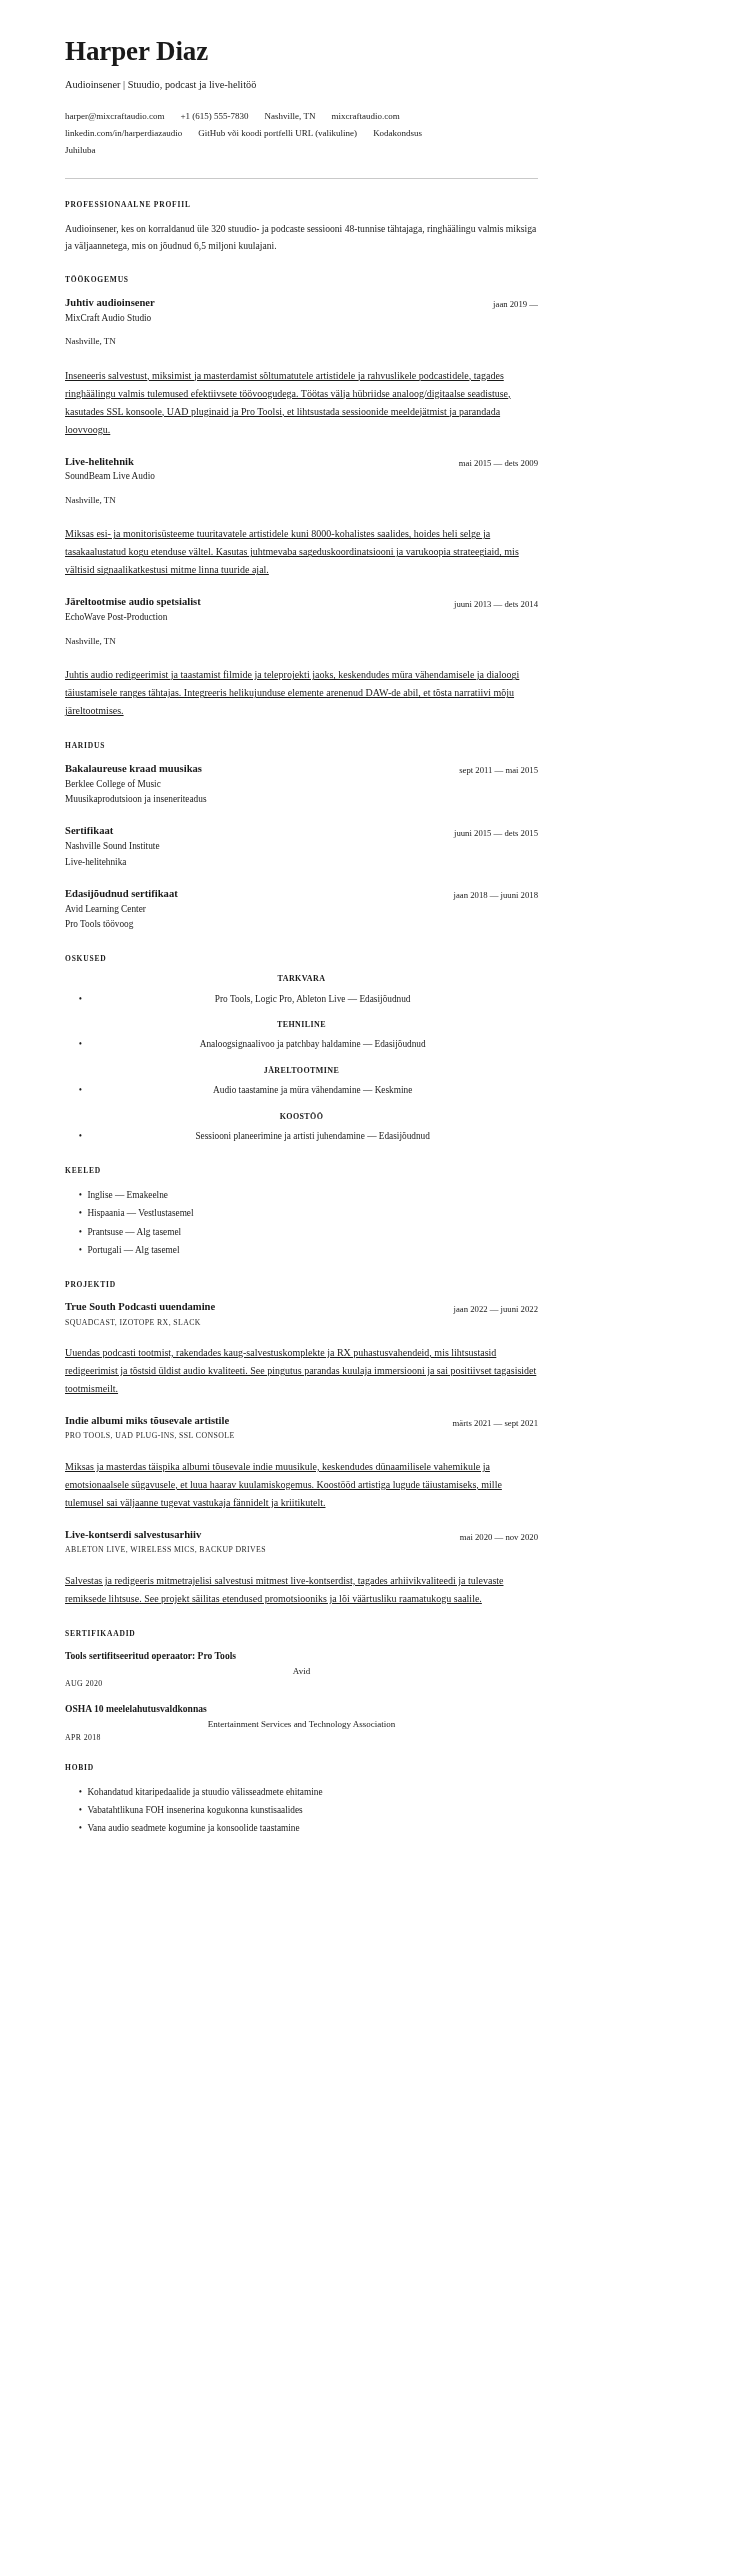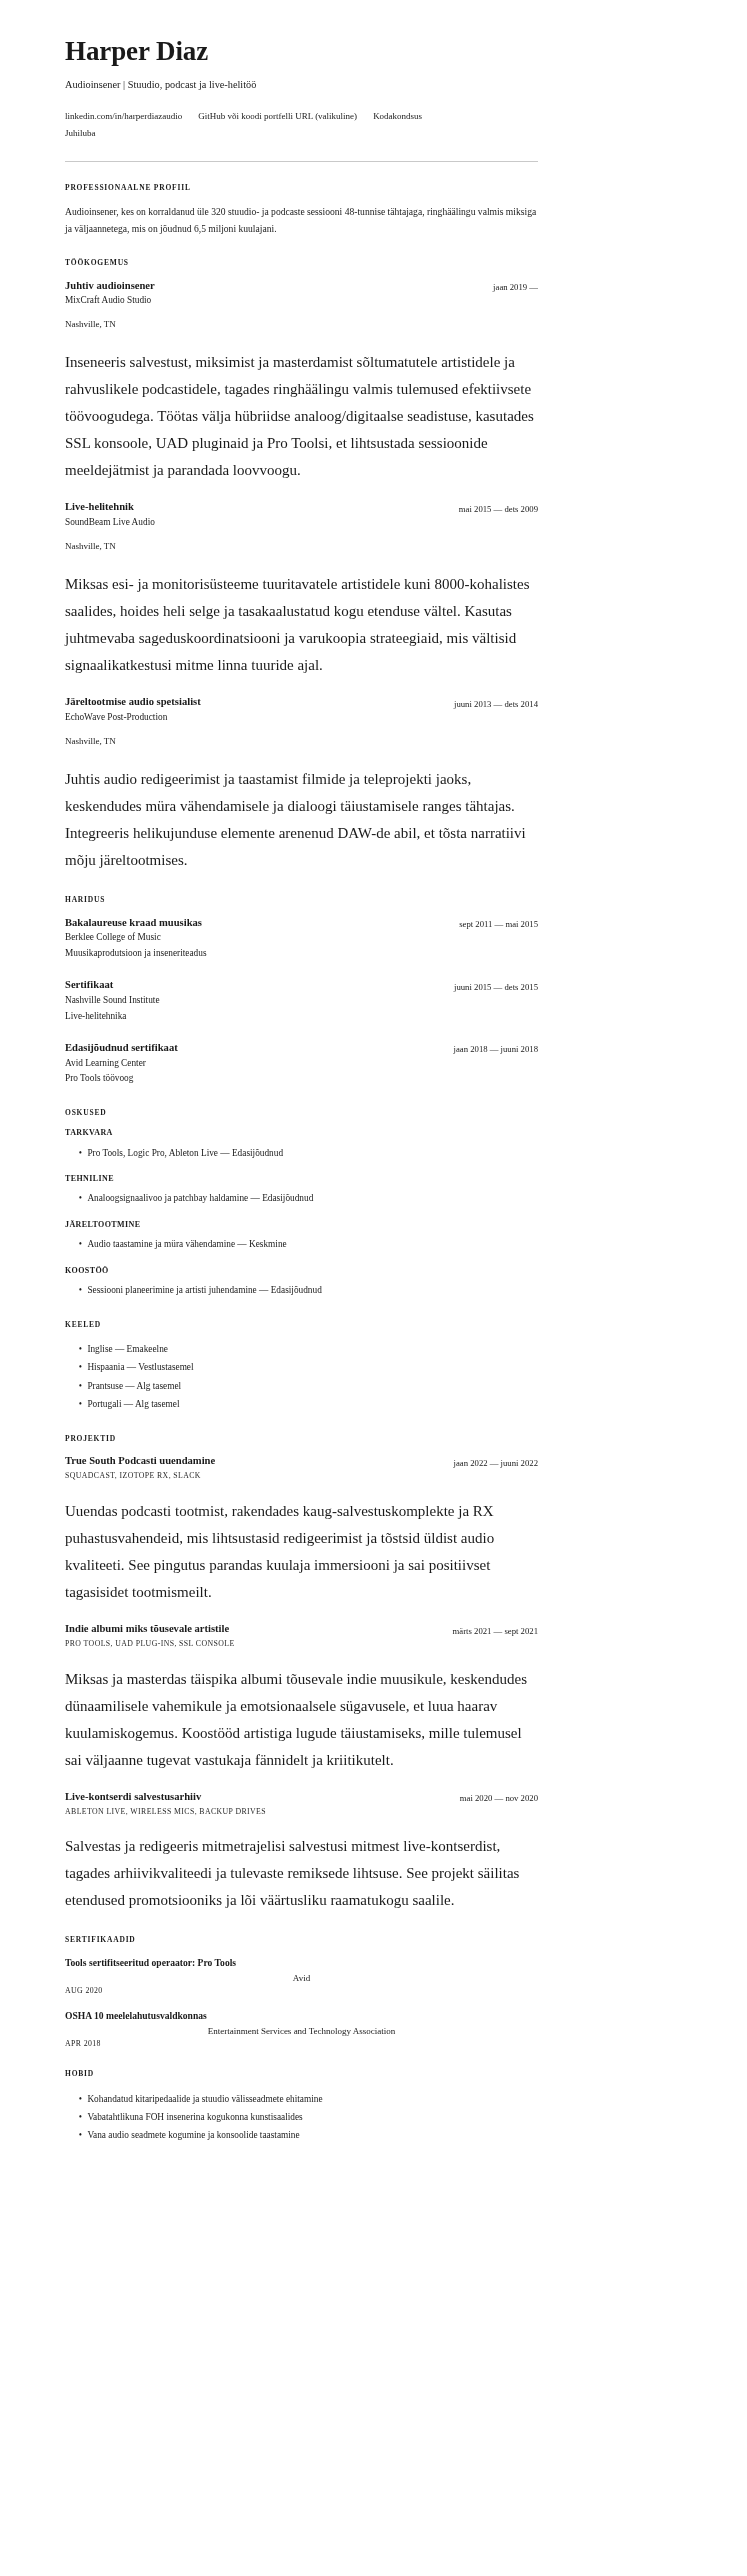--- a/index.html
+++ b/index.html
@@ -102,34 +102,36 @@
     font-size: 9.3px;
     line-height: 1.7;
     margin: 0;
   }
   .entry-loc {
     font-size: 9px;
     line-height: 1.7;
     margin: 7.5px 0 0 0;
   }
   .entry-desc {
-    font-size: 15px;
+    font-size: 10px;
     line-height: 1.8;
     margin: 17.4px 0 0 0;
+    text-decoration: underline;
   }
   .entry-meta {
     font-size: 7.8px;
     letter-spacing: 0.4px;
     margin: 3.7px 0 0 0;
     color: #2a2a2a;
   }
 
   
   .skill-group {
     margin-top: 12.5px;
+    text-align: center;
   }
   .skill-group:first-of-type {
     margin-top: 0;
   }
   .skill-group-title {
     font-size: 8px;
     font-weight: 700;
     letter-spacing: 0.4px;
     text-transform: uppercase;
     margin: 0 0 6.2px 0;
@@ -177,20 +179,23 @@
 </style>
 </head>
 <body>
 
 <div class="page">
 
   <header>
     <h1 class="name">Harper Diaz</h1>
     <div class="headline">Audioinsener | Stuudio, podcast ja live-helitöö</div>
 
+    <div class="contact-line">
+      <span>harper@mixcraftaudio.com</span><span class="sep"></span><span>+1 (615) 555-7830</span><span class="sep"></span><span>Nashville, TN</span><span class="sep"></span><span>mixcraftaudio.com</span>
+    </div>
 
     <div class="contact-line">
       <span>linkedin.com/in/harperdiazaudio</span><span class="sep"></span><span>GitHub või koodi portfelli URL (valikuline)</span><span class="sep"></span><span>Kodakondsus</span>
     </div>
 
     <div class="contact-line">
       <span>Juhiluba</span>
     </div>
 
     <hr class="rule">

